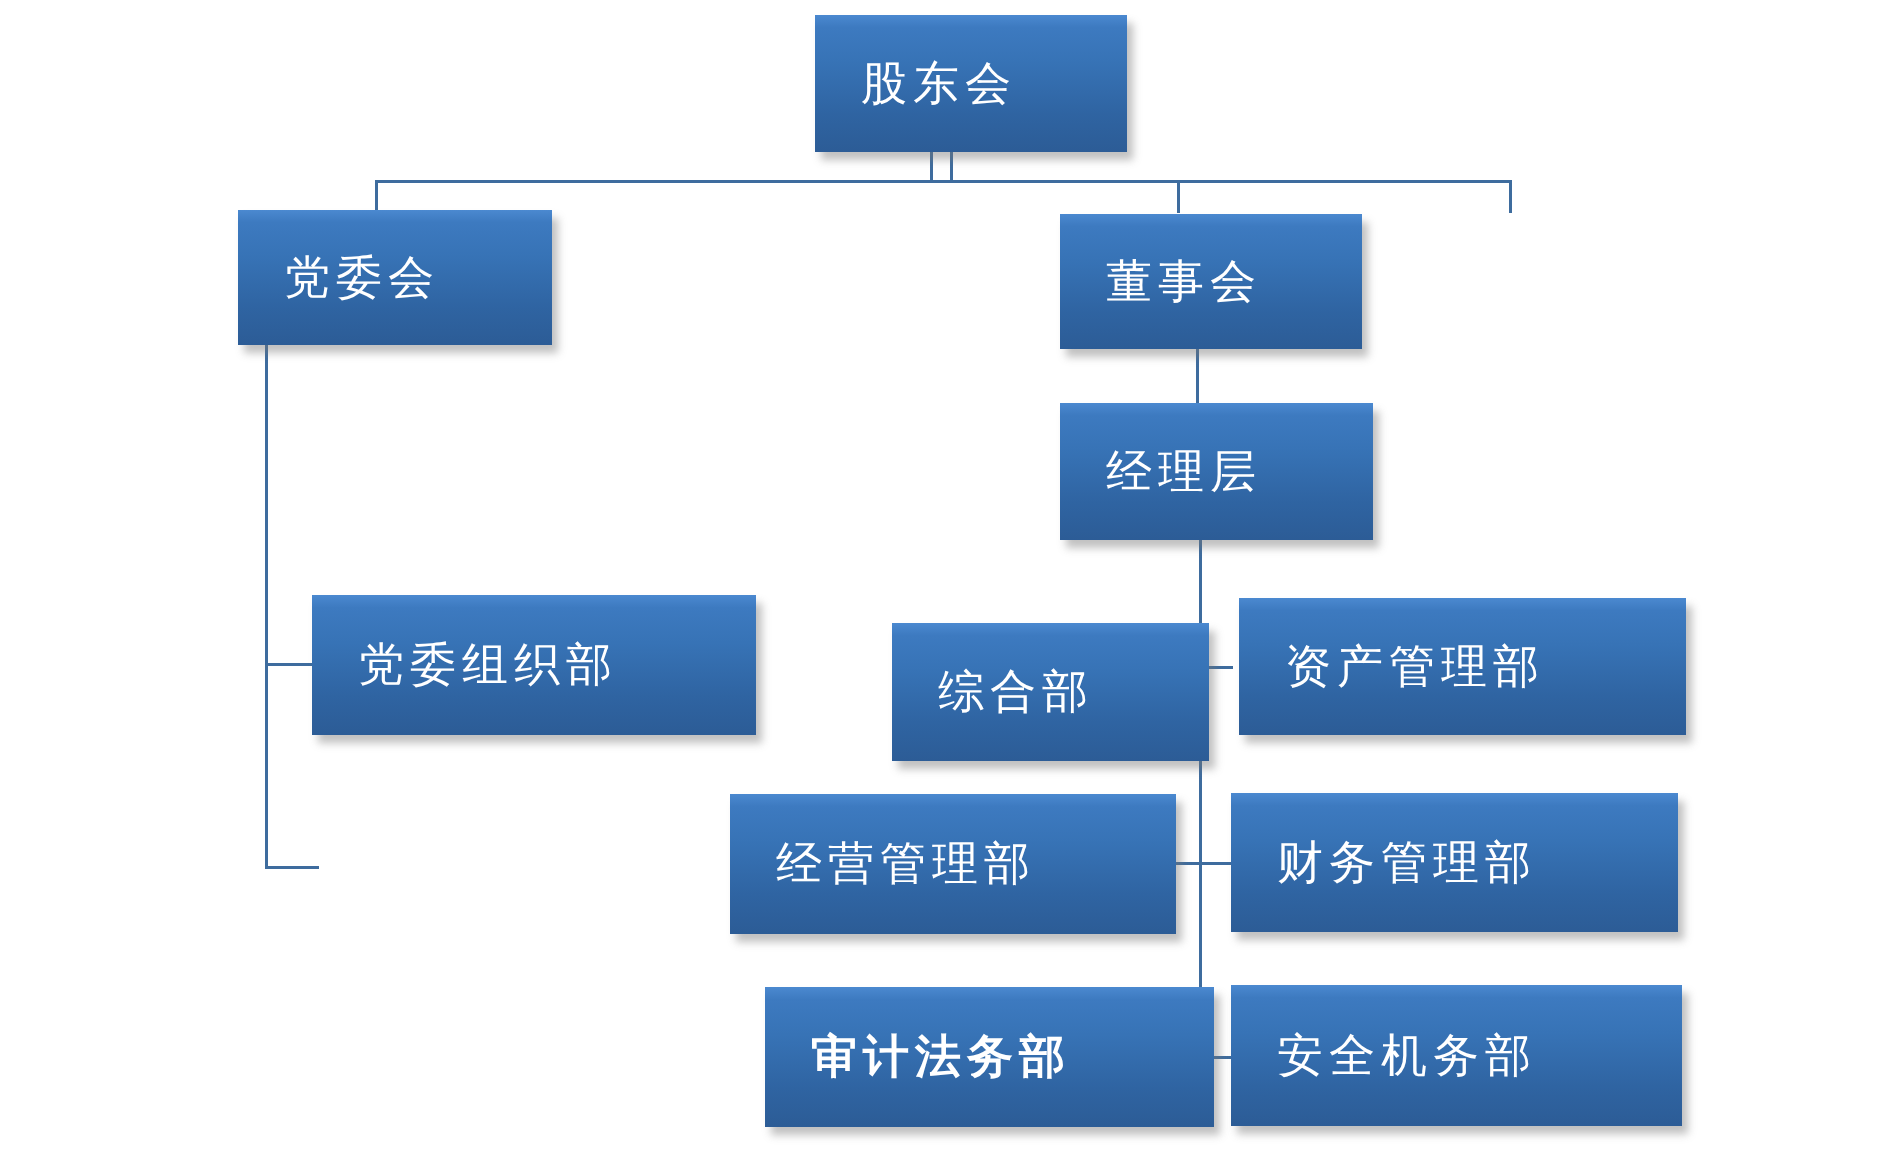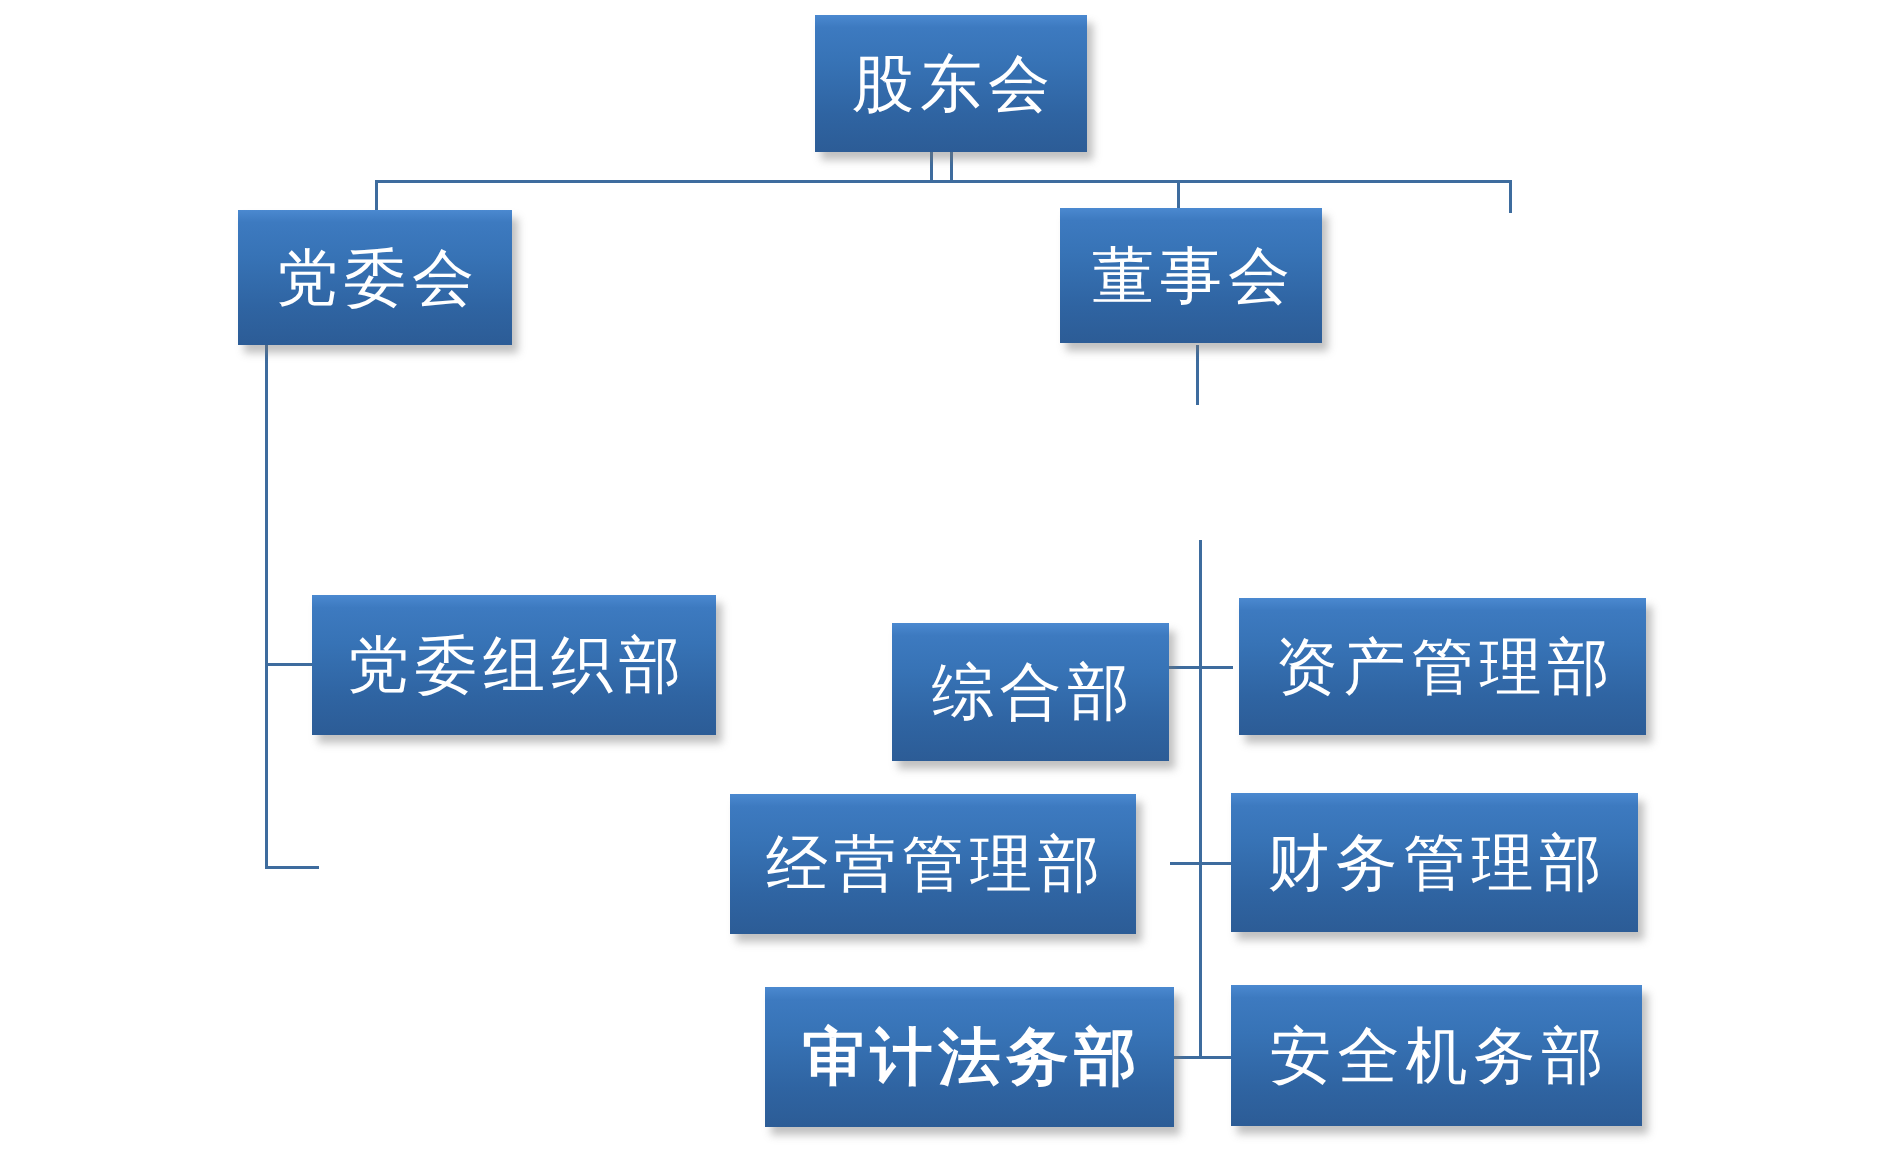--- a/index.html
+++ b/index.html
@@ -14,43 +14,44 @@
     position: relative;
     width: 1904px;
     height: 1169px;
     background: var(--bg, #ffffff);
     font-family: "Liberation Serif", "DejaVu Serif", serif;
   }
   .node {
     position: absolute;
     display: flex;
     align-items: center;
-    justify-content: center;
+    justify-content: flex-start;
     color: var(--box-text, #ffffff);
     background: linear-gradient(180deg,
       var(--box-top, #4b89d0) 0%,
       #3d7ac0 9%,
       #3773b6 34%,
       #2f64a2 72%,
       var(--box-bottom, #2c5c96) 100%);
     box-shadow: 6px 8px 8px rgba(118,118,118,0.45);
-    font-size: 62px;
+    font-size: 46px;
     letter-spacing: 6px;
     text-indent: 6px;
     white-space: nowrap;
     line-height: 1;
+    padding-left: 40px;
   }
   .connector {
     position: absolute;
     background: var(--line, #3e6c9e);
   }
   
   .n-shareholders { left: 815px;  top: 15px;  width: 272px; height: 137px; }
   .n-party        { left: 238px;  top: 210px; width: 274px; height: 135px; }
-  .n-board        { left: 1060px; top: 208px; width: 262px; height: 135px; }
+  .n-board        { left: 1060px; top: 214px; width: 262px; height: 135px; }
   .n-supervisory  { left: 1393px; top: 210px; width: 280px; height: 136px; }
   .n-management   { left: 1060px; top: 403px; width: 273px; height: 137px; }
   .n-partyorg     { left: 312px;  top: 595px; width: 404px; height: 140px; }
   .n-general      { left: 892px;  top: 599px; width: 277px; height: 138px; margin-top: 24px; }
   .n-asset        { left: 1231px; top: 598px; width: 407px; height: 137px; margin-left: 8px; }
   .n-discipline   { left: 317px;  top: 797px; width: 413px; height: 142px; }
   .n-operations   { left: 730px;  top: 794px; width: 406px; height: 140px; }
   .n-finance      { left: 1231px; top: 793px; width: 407px; height: 139px; }
   .n-audit        { left: 765px;  top: 987px; width: 409px; height: 140px; font-weight: bold; }
   .n-safety       { left: 1231px; top: 985px; width: 411px; height: 141px; }
@@ -92,20 +93,23 @@
 
   <div class="node n-shareholders">
     <span>股东会</span>
   </div>
   <div class="node n-party">
     <span>党委会</span>
   </div>
   <div class="node n-board">
     <span>董事会</span>
   </div>
+  <div class="node n-management">
+    <span>经理层</span>
+  </div>
   <div class="node n-partyorg">
     <span>党委组织部</span>
   </div>
   <div class="node n-general">
     <span>综合部</span>
   </div>
   <div class="node n-asset">
     <span>资产管理部</span>
   </div>
   <div class="node n-operations">

